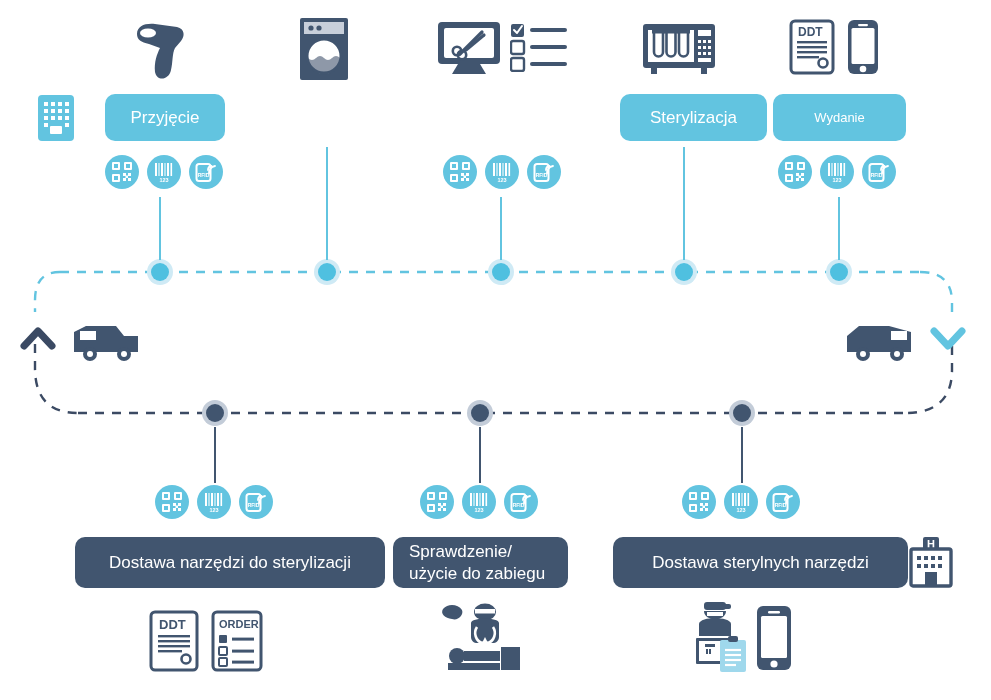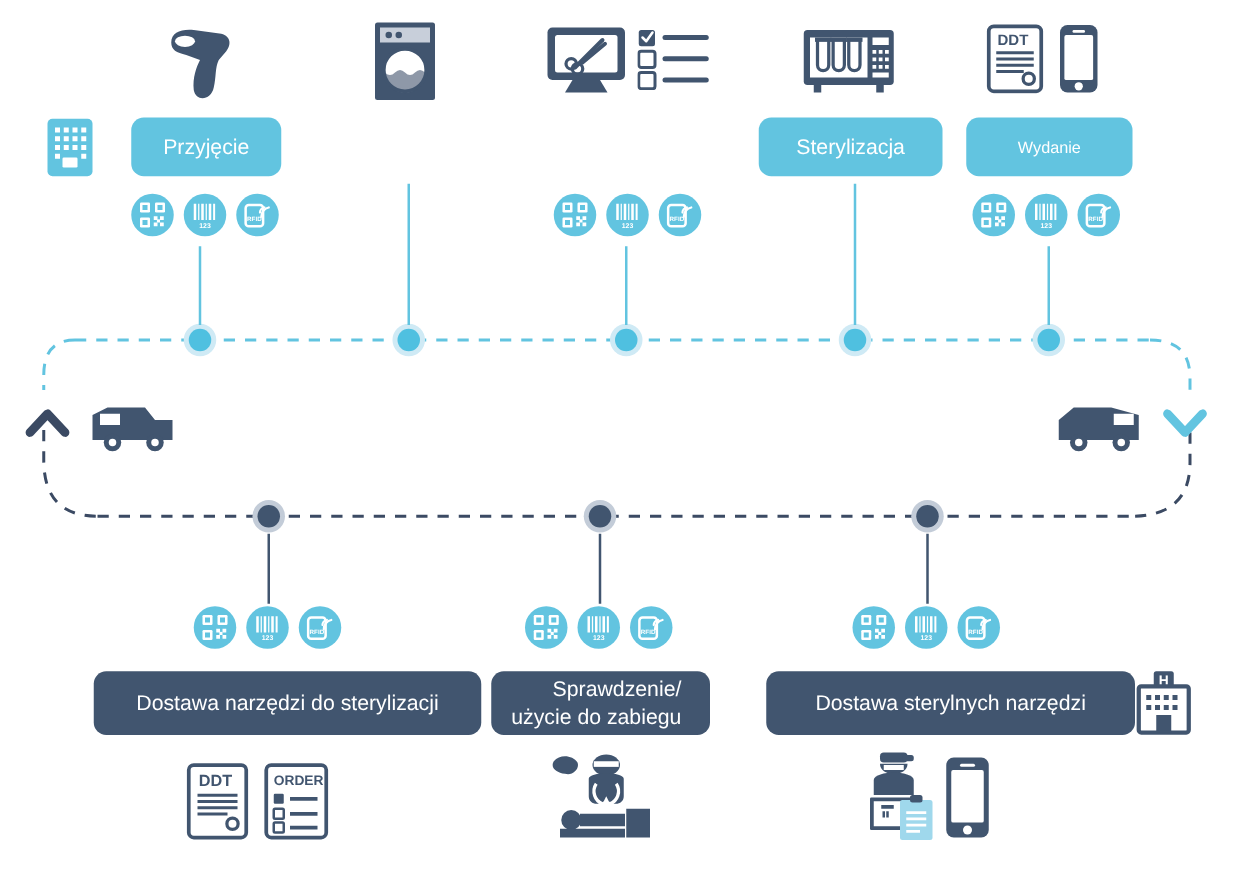--- a/index.html
+++ b/index.html
@@ -21,21 +21,21 @@
   .pbox.center{justify-content:center;text-align:center;border-radius:10px;}
   .pbox.left{justify-content:flex-start;text-align:left;padding-left:16px;}
 
   
   .dbox{
     position:absolute;background:#41556f;border-radius:10px;
     color:#ffffff;font-size:17px;line-height:22px;
     display:flex;align-items:center;box-sizing:border-box;
   }
   .dbox.center{justify-content:center;text-align:center;margin-left:16px;}
-  .dbox.left{justify-content:flex-start;text-align:right;padding-left:16px;}
+  .dbox.left{justify-content:flex-start;text-align:left;padding-left:16px;}
 
   
   .badges{position:absolute;display:flex;gap:8px;}
   .badge{width:34px;height:34px;border-radius:50%;background:#62c4e0;
          display:flex;align-items:center;justify-content:center;}
   .badge svg{display:block;}
 
   
   .stem{position:absolute;width:2px;background:#62c4e0;}
   .stem.dark{background:#41556f;}
@@ -241,21 +241,21 @@
   <svg class="abs" style="left:847px;top:19px;" width="32" height="56" viewBox="0 0 32 56">
     <rect x="1" y="1" width="30" height="54" rx="6" fill="#41556f"></rect>
     <rect x="4.5" y="9" width="23" height="36" rx="1.5" fill="#ffffff"></rect>
     <rect x="11" y="5" width="10" height="2.2" rx="1.1" fill="#ffffff"></rect>
     <circle cx="16" cy="50" r="3.3" fill="#ffffff"></circle>
   </svg>
 
   <div class="pbox center" style="left:105px;top:94px;width:120px;height:47px;">
     <span>Przyjęcie</span>
   </div>
-  <div class="pbox center" style="left:607px;top:94px;width:147px;height:47px;">
+  <div class="pbox center" style="left:620px;top:94px;width:147px;height:47px;">
     <span>Sterylizacja</span>
   </div>
   <div class="pbox center" style="left:773px;top:94px;width:133px;height:47px;">
     <span style="font-size:13px">Wydanie</span>
   </div>
 
   <div class="badges" style="left:105px;top:155px;">
     <div class="badge">
       <svg width="22" height="22" viewBox="0 0 22 22">
         <g fill="#ffffff">

